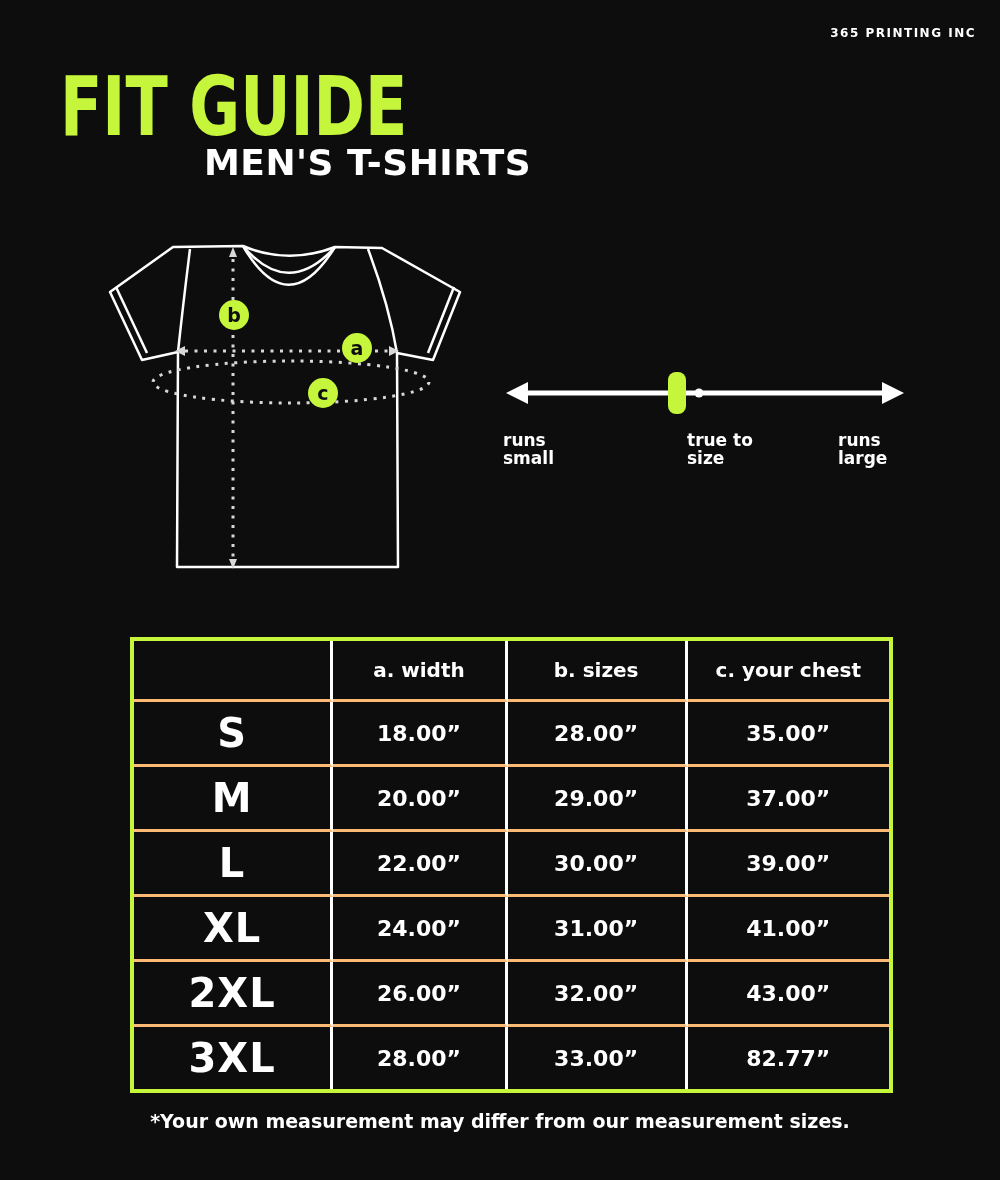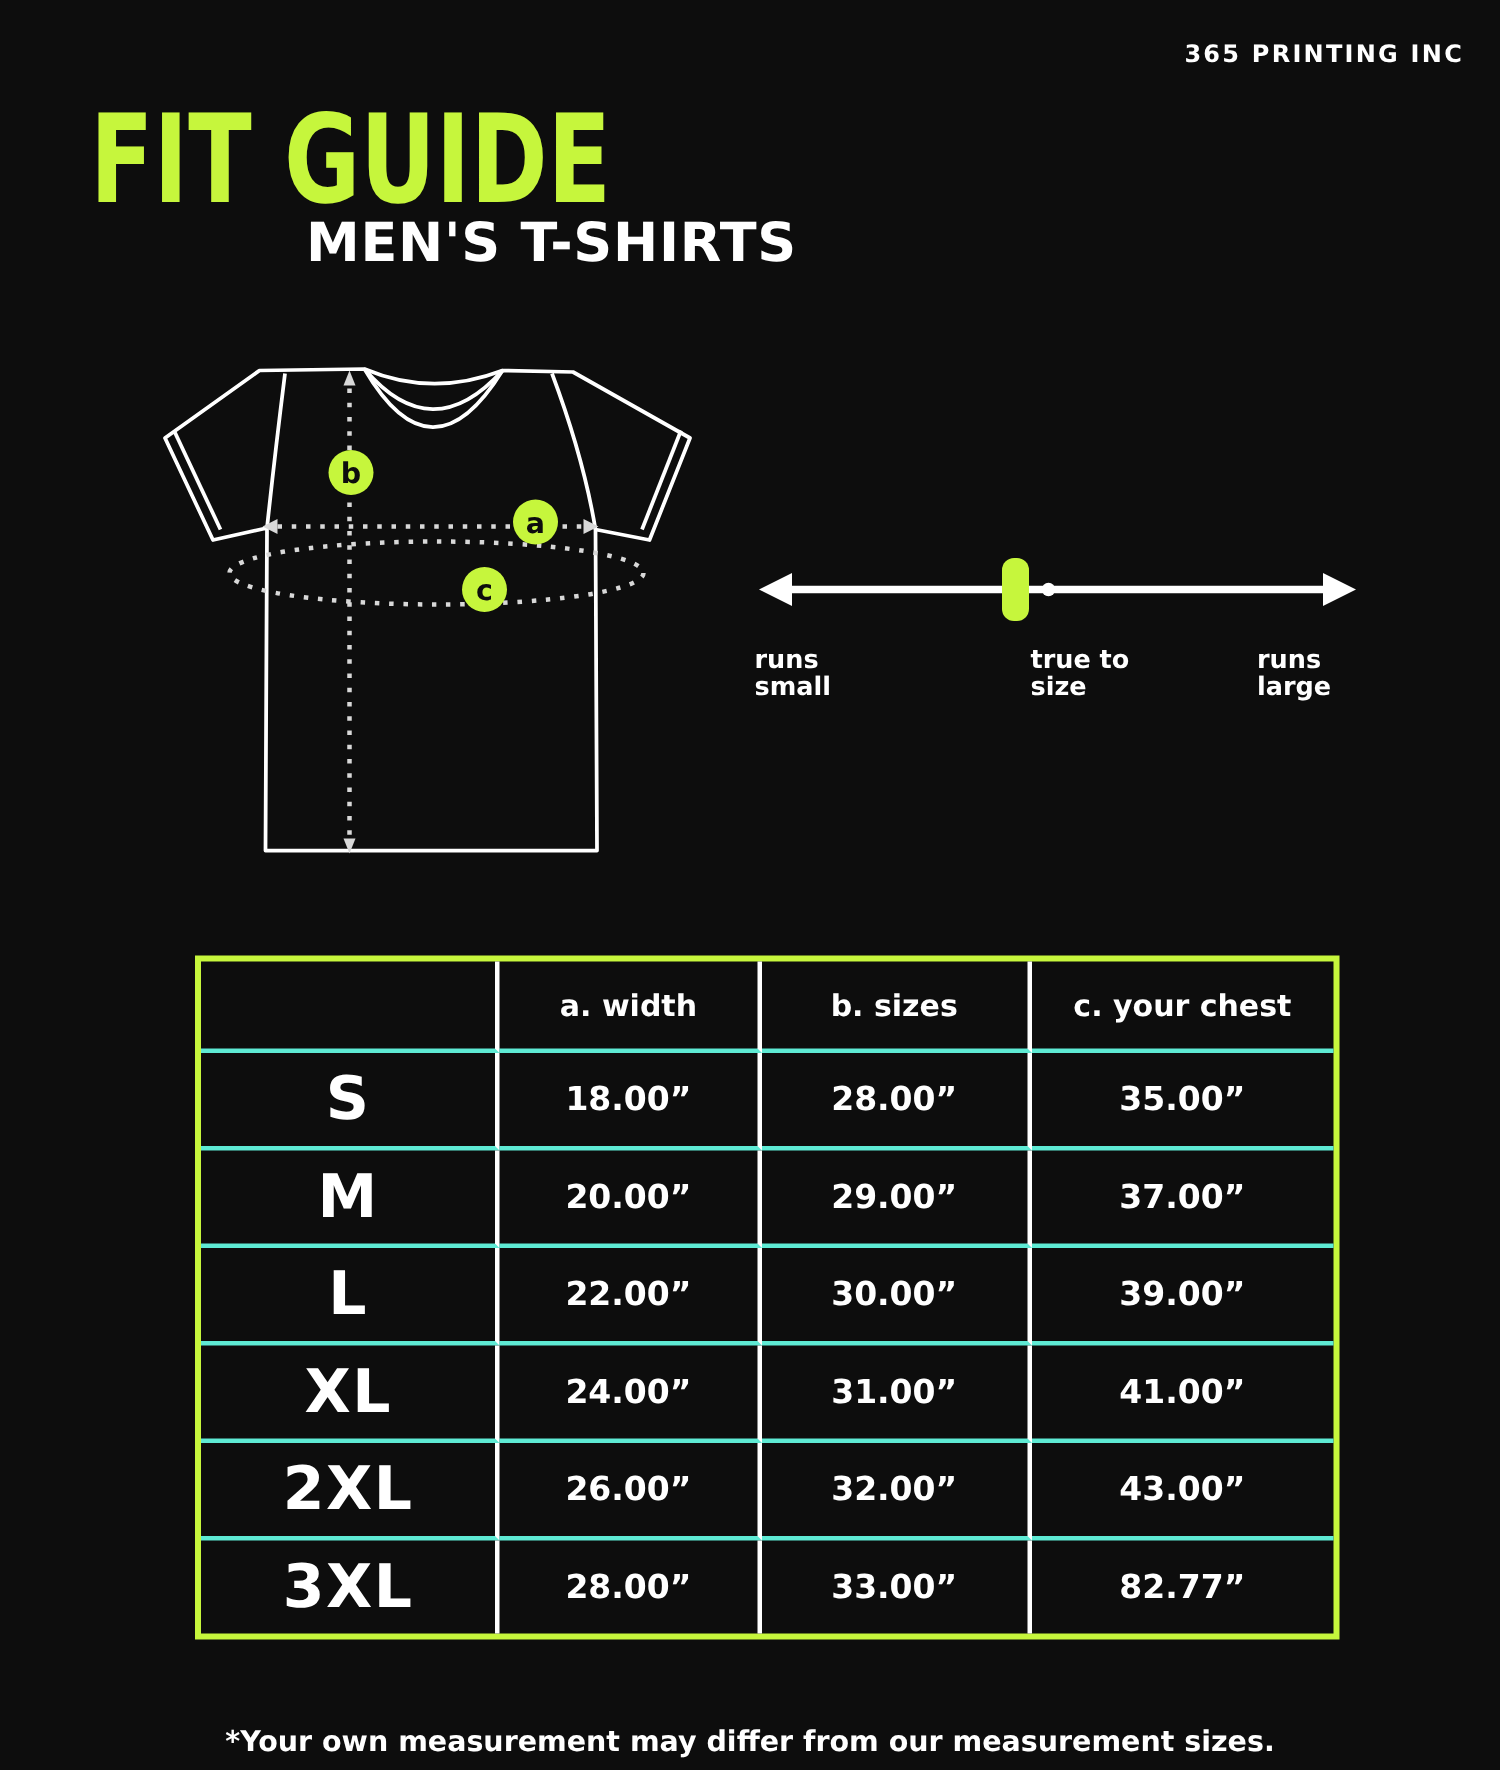--- a/index.html
+++ b/index.html
@@ -8,21 +8,21 @@
     background:#0d0d0d;
     font-family:"DejaVu Sans", sans-serif;
     color:#ffffff;
     overflow:hidden;
   }
   .page { position:relative; width:1000px; height:1180px; }
 
   
   .brand {
     position:absolute; top:26px; right:24px;
-    font-size:16px; font-weight:bold; letter-spacing:1.5px;
+    font-size:12px; font-weight:bold; letter-spacing:1.5px;
   }
   .title {
     position:absolute; left:60px; top:66px; margin:0;
     font-size:62px; font-weight:bold; color:#c6f63c;
     letter-spacing:0px; line-height:1;
     transform:scaleY(1.32); transform-origin:left top;
     white-space:nowrap;
   }
   .subtitle {
     position:absolute; left:204px; top:142px;
@@ -47,38 +47,38 @@
   .table-wrap {
     position:absolute; left:130px; top:637px; width:755px;
     border:4px solid #c6f63c; background:#0d0d0d;
   }
   table.size-table {
     border-collapse:separate; border-spacing:0; width:100%;
     table-layout:fixed;
   }
   .size-table th, .size-table td {
     border-right:3px solid #ffffff;
-    border-bottom:3px solid #5eead4;
+    border-bottom:3px solid #fdba74;
     text-align:center; vertical-align:middle;
     color:#ffffff; font-weight:bold; padding:0;
   }
   .size-table th:last-child, .size-table td:last-child { border-right:none; }
   .size-table tr:last-child td { border-bottom:none; }
   .size-table thead th { height:58px; font-size:20px; }
   .size-table tbody td { height:62px; }
   .col-0 { width:26.3%; }
   .col-1 { width:23%; }
   .col-2 { width:23.7%; }
   .col-3 { width:27%; }
   td.size-cell { font-size:40px; letter-spacing:1px; }
   td.val-cell  { font-size:22px; }
 
   .footnote {
     position:absolute; left:5px; top:1110px; width:990px;
-    text-align:center; font-size:19px; font-weight:bold;margin-top:40px;
+    text-align:center; font-size:19px; font-weight:bold;
   }
 
   svg text { font-family:"DejaVu Sans", sans-serif; font-weight:bold; }
 </style>
 </head>
 <body>
 
 <div class="page">
 
   <div class="brand">365 PRINTING INC</div>

